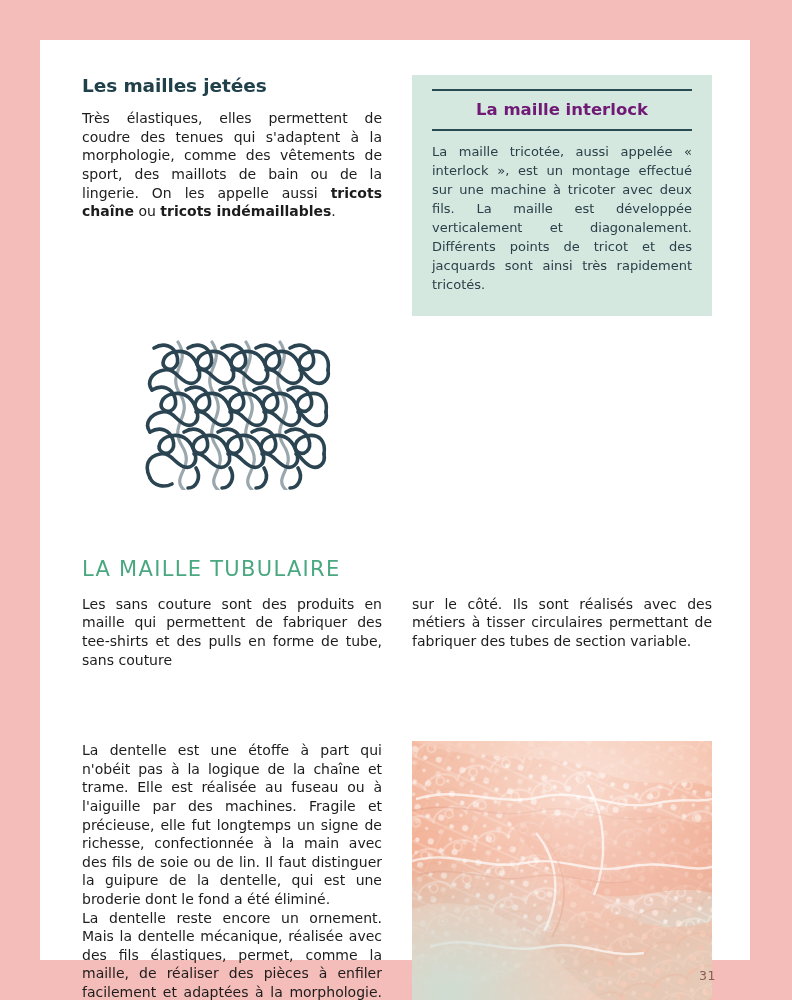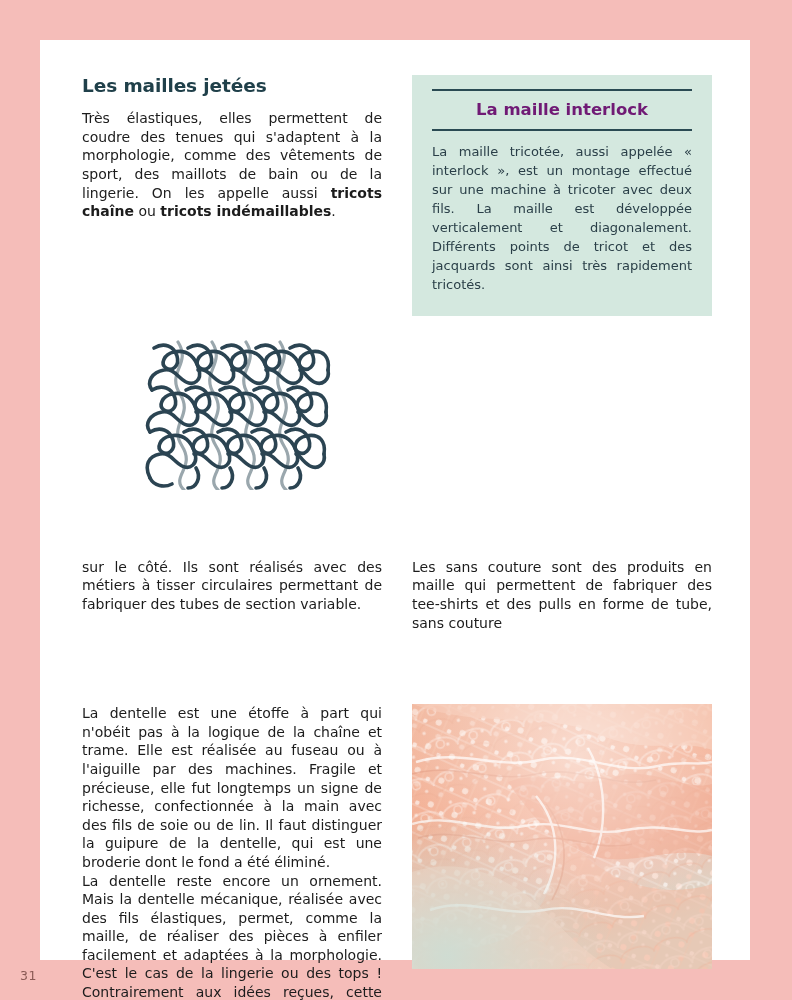--- a/index.html
+++ b/index.html
@@ -137,25 +137,24 @@
     background: #f0b9a3;
   }
   .photo-frame svg { display: block; }
 
   
   .folio {
     position: absolute;
     left: 0;
     top: 968px;
     width: 716px;
-    text-align: left;
+    text-align: right;
     font-size: 12.5px;
     color: #8a5a55;
     letter-spacing: 0.5px;
-    padding-left: 20px;
   }
 </style>
 </head>
 <body>
 
 <div class="page-sheet">
   <div class="content">
 
     <div class="top-row">
 
@@ -221,23 +220,24 @@
           <path d="M6,140 C10,148 20,150 28,146"></path>
           <path d="M52,130 C58,140 52,150 44,150"></path>
           <path d="M86,130 C92,140 86,150 78,150"></path>
           <path d="M120,130 C126,140 120,150 112,150"></path>
           <path d="M154,130 C160,140 154,150 146,150"></path>
         </g>
       </svg>
     </div>
 
     <div class="section-tubular">
+      <h2 class="section-title">LA MAILLE TUBULAIRE</h2>
       <div class="two-col">
+        <p class="col body-text">Les sans couture sont des produits en maille qui permettent de fabriquer des tee-shirts et des pulls en forme de tube, sans couture</p>
         <p class="col body-text">sur le côté. Ils sont réalisés avec des métiers à tisser circulaires permettant de fabriquer des tubes de section variable.</p>
-        <p class="col body-text">Les sans couture sont des produits en maille qui permettent de fabriquer des tee-shirts et des pulls en forme de tube, sans couture</p>
       </div>
     </div>
 
     <div class="section-lace">
 
       <div class="lace-row">
 
         <div class="lace-text">
           <p class="body-text">La dentelle est une étoffe à part qui n'obéit pas à la logique de la chaîne et trame. Elle est réalisée au fuseau ou à l'aiguille par des machines. Fragile et précieuse, elle fut longtemps un signe de richesse, confectionnée à la main avec des fils de soie ou de lin. Il faut distinguer la guipure de la dentelle, qui est une broderie dont le fond a été éliminé.</p>
           <p class="body-text">La dentelle reste encore un ornement. Mais la dentelle mécanique, réalisée avec des fils élastiques, permet, comme la maille, de réaliser des pièces à enfiler facilement et adaptées à la morphologie. C'est le cas de la lingerie ou des tops ! Contrairement aux idées reçues, cette dentelle mécanique demande des heures de travail et une succession d'étapes minutieuses. Cela explique son coût élevé.</p>

